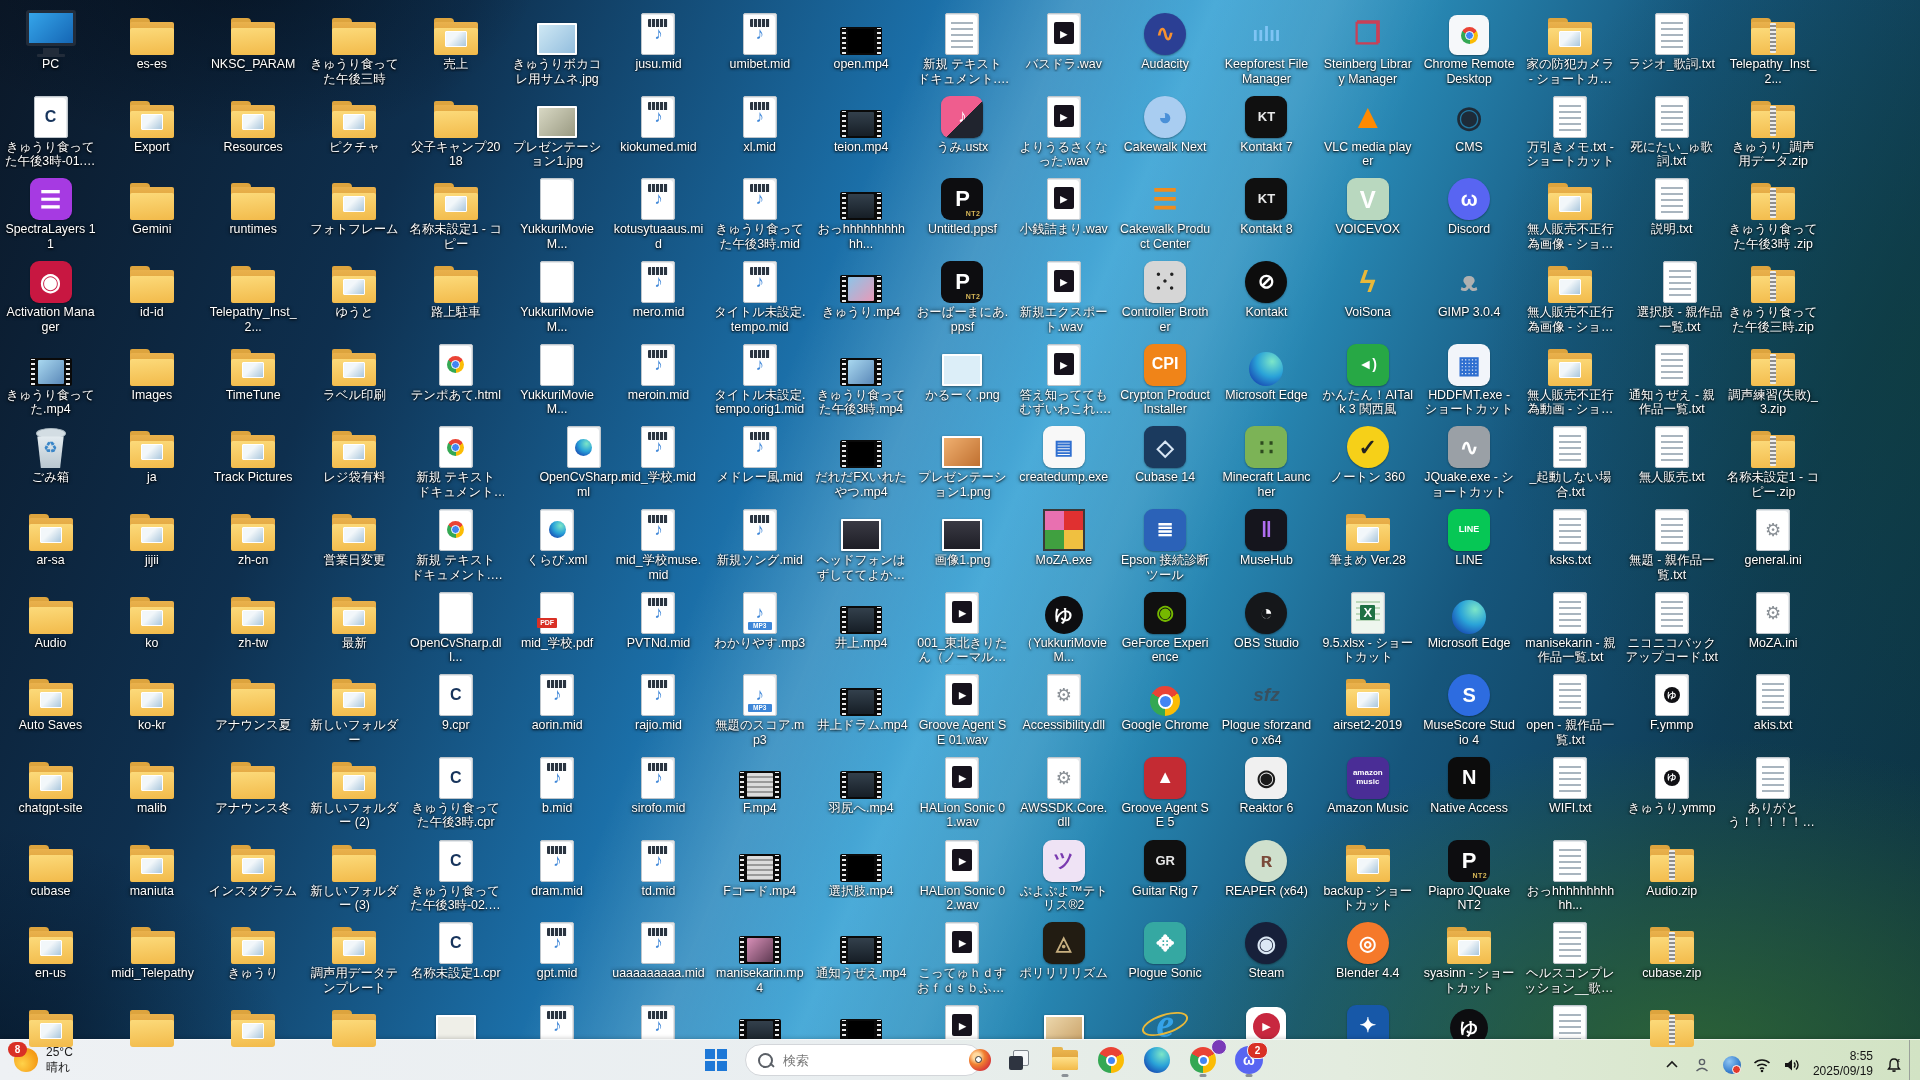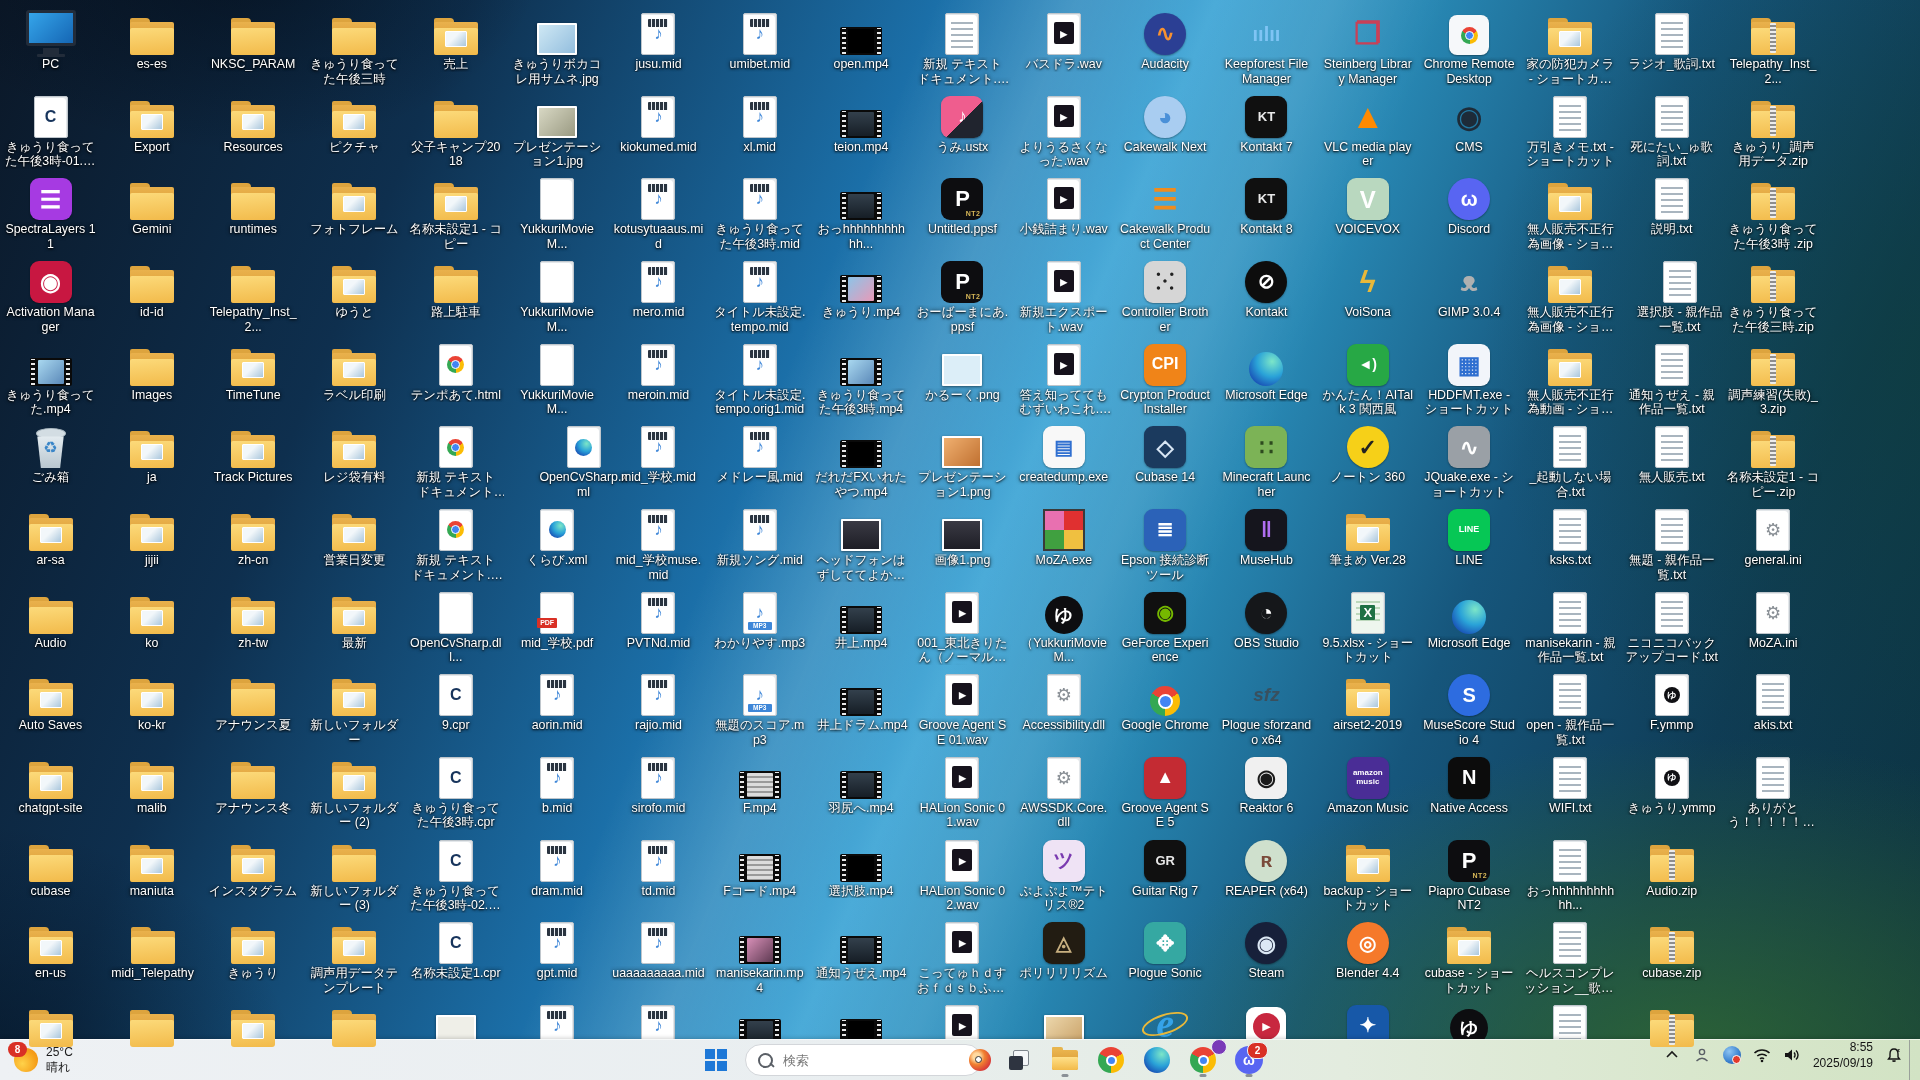--- a/index.html
+++ b/index.html
@@ -124,21 +124,21 @@
   .minifold .b2{position:absolute;left:0;right:0;bottom:0;height:13px;background:linear-gradient(#ffe089,#f2ba4a);border-radius:1px 1px 2px 2px}
   .tview{position:relative;width:20px;height:20px}
   .tview::before{content:"";position:absolute;right:0;top:0;width:14px;height:14px;background:#f4f6f8;border:1px solid #7e858c;border-radius:2px}
   .tview::after{content:"";position:absolute;left:0;bottom:0;width:14px;height:14px;background:#2e3440;border-radius:2px}
   .disc{position:relative;width:28px;height:28px;border-radius:50%;background:#5865f2;color:#fff;
     display:flex;align-items:center;justify-content:center;font-weight:bold;font-size:14px}
   .nbadge{position:absolute;top:-4px;right:-5px;min-width:15px;height:15px;border-radius:8px;background:#d93025;color:#fff;
     font-size:10px;font-weight:bold;display:flex;align-items:center;justify-content:center;padding:0 2px;border:1.5px solid #eef1f4}
   .pbadge{position:absolute;top:-4px;right:-5px;width:14px;height:14px;border-radius:50%;background:#7a3ab8;border:1.5px solid #eef1f4}
   .run{position:absolute;bottom:0;left:50%;transform:translateX(-50%);width:7px;height:3px;border-radius:2px;background:#8a9096}
-  .tb-right{position:absolute;right:0;display:flex;align-items:flex-start;gap:0;height:100%;padding-right:6px}
+  .tb-right{position:absolute;right:0;display:flex;align-items:flex-end;gap:0;height:100%;padding-right:6px}
   .tr-ic{width:30px;height:30px;display:flex;align-items:center;justify-content:center;border-radius:4px;color:#1a1a1a}
   .sphere{width:18px;height:18px;border-radius:50%;position:relative;
     background:radial-gradient(circle at 35% 30%,#8ec4f2,#3f86d2 55%,#1f4f9a)}
   .sphere::after{content:"";position:absolute;right:0;bottom:0;width:7px;height:7px;border-radius:50%;background:#e23a2a;border:1px solid #fff}
   .clock{font-size:12px;line-height:1.3;color:#141414;text-align:right;padding:0 6px;white-space:nowrap}
   .edgeline{width:4px;height:100%;border-left:1px solid #9aa09a}
 </style>
 </head>
 <body>
 
@@ -1694,21 +1694,21 @@
             <span class="front"></span>
             <span class="thumb"></span>
           </span>
         </div>
         <div class="lbl">backup - ショートカット</div>
       </div>
       <div class="cell" style="left: 1420.62px; top: 829.5px;">
         <div class="ibox">
           <span class="nt2">P</span>
         </div>
-        <div class="lbl">Piapro Cubase NT2</div>
+        <div class="lbl">Piapro JQuake NT2</div>
       </div>
       <div class="cell" style="left: 1521.95px; top: 829.5px;">
         <div class="ibox">
           <span class="doc k-t"></span>
         </div>
         <div class="lbl">おっhhhhhhhhhhh...</div>
       </div>
       <div class="cell" style="left: 1623.28px; top: 829.5px;">
         <div class="ibox">
           <span class="fold">
@@ -1837,21 +1837,21 @@
       </div>
       <div class="cell" style="left: 1420.62px; top: 912.15px;">
         <div class="ibox">
           <span class="fold">
             <span class="tab"></span>
             <span class="back"></span>
             <span class="front"></span>
             <span class="thumb"></span>
           </span>
         </div>
-        <div class="lbl">cubase - ショートカット</div>
+        <div class="lbl">syasinn - ショートカット</div>
       </div>
       <div class="cell" style="left: 1521.95px; top: 912.15px;">
         <div class="ibox">
           <span class="doc k-t"></span>
         </div>
         <div class="lbl">ヘルスコンプレッション__歌詞.txt</div>
       </div>
       <div class="cell" style="left: 1623.28px; top: 912.15px;">
         <div class="ibox">
           <span class="fold">

